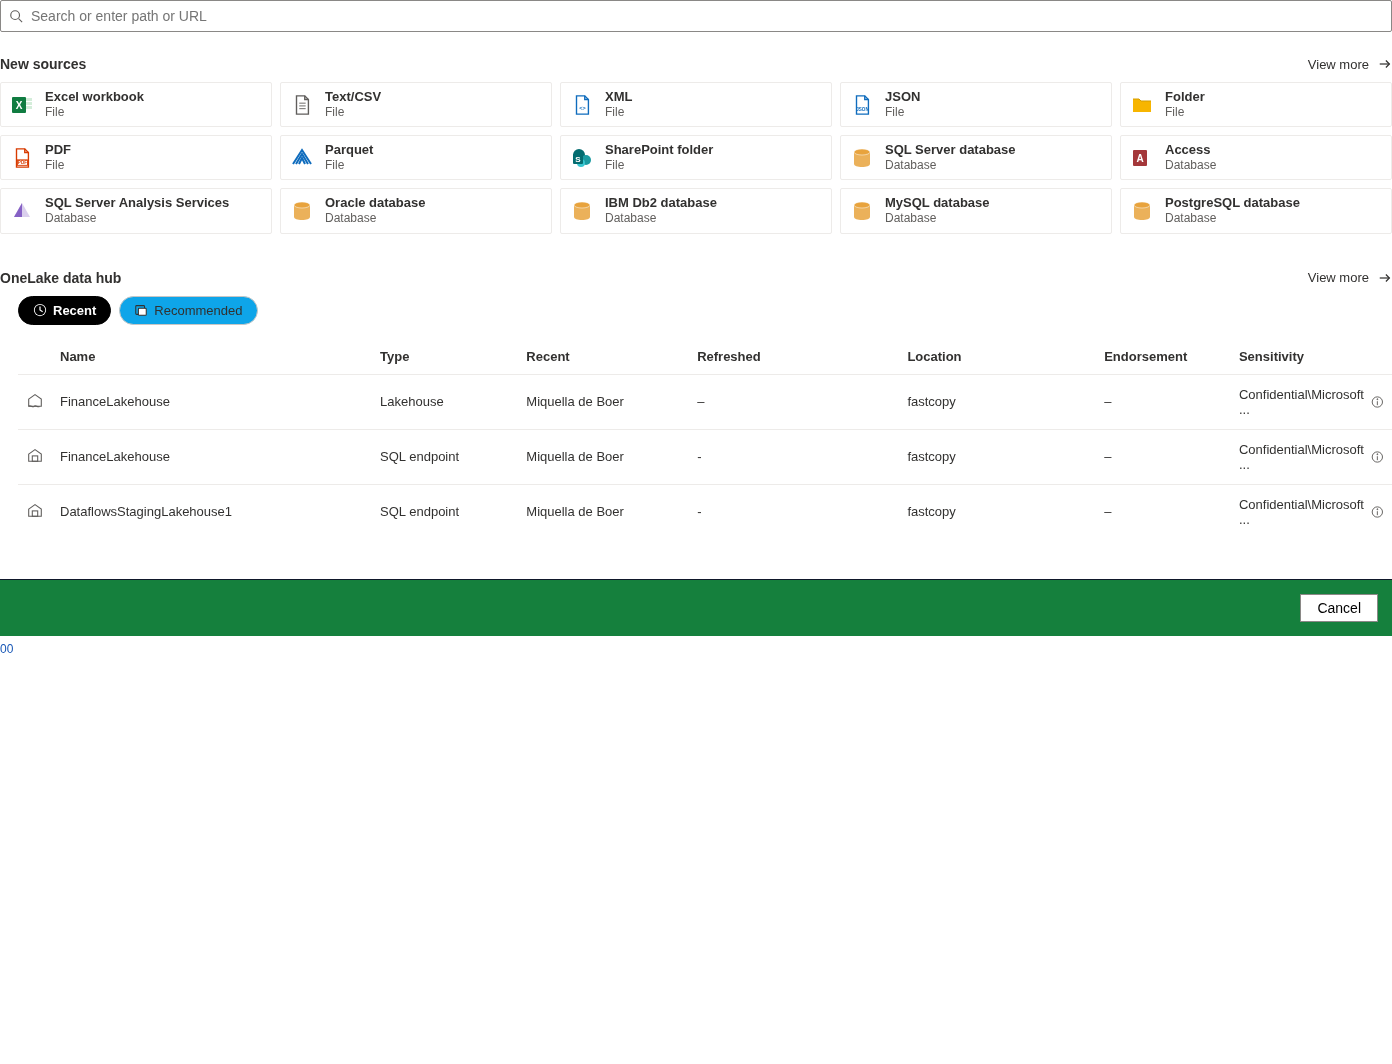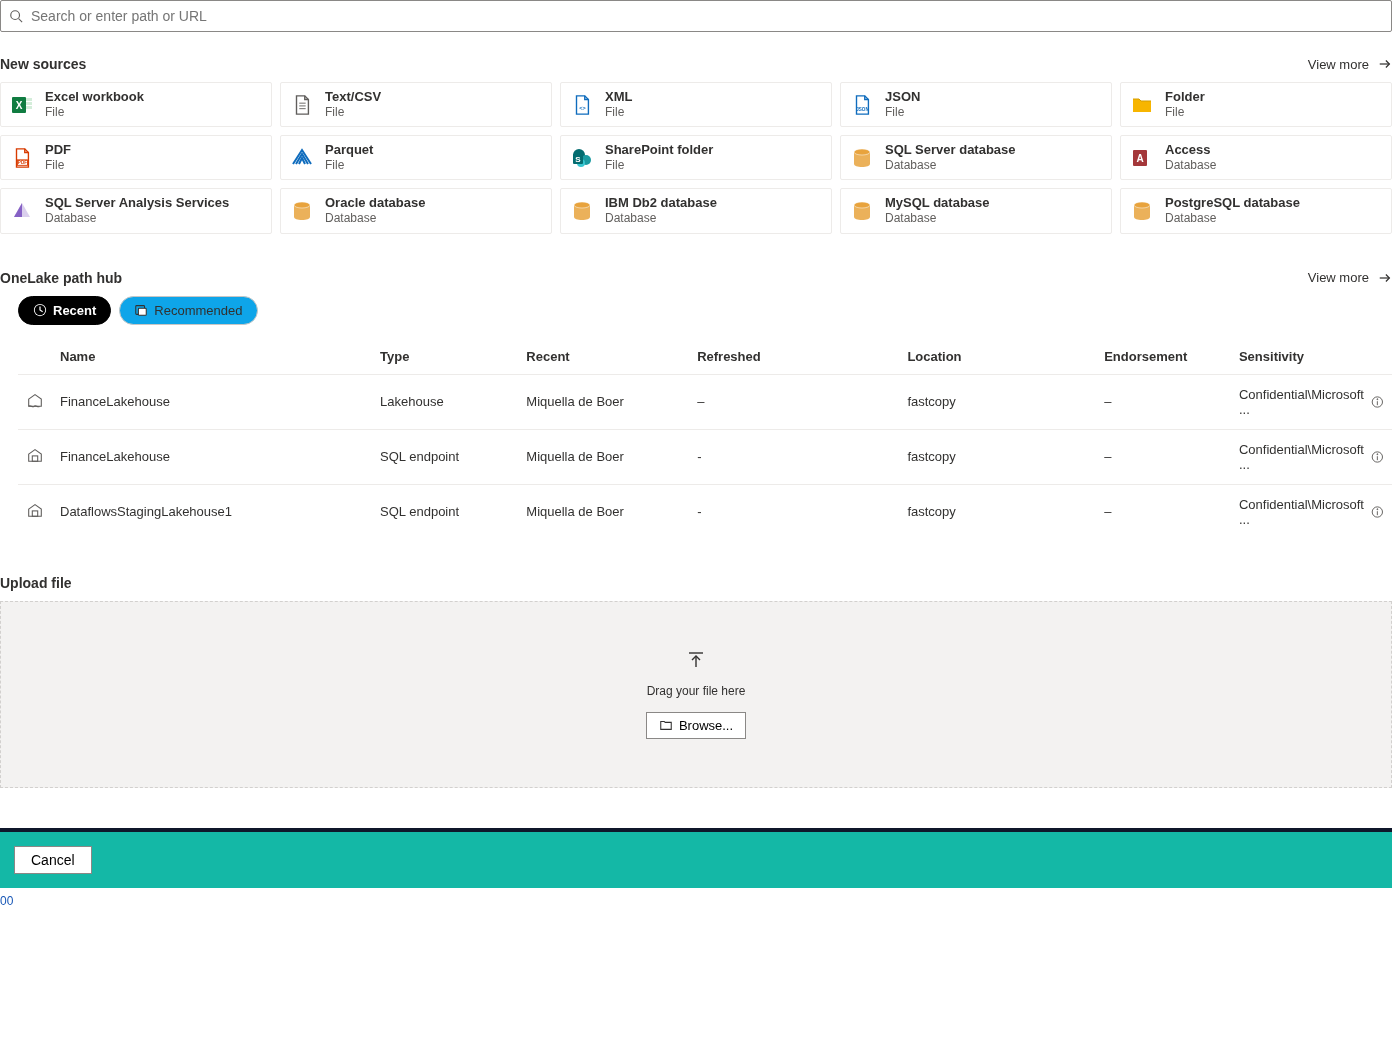--- a/index.html
+++ b/index.html
@@ -97,24 +97,24 @@
     .upload-zone .hint { font-size: 12px; color: #323130; }
     .browse-btn {
       border: 1px solid #8a8886; background: #fff;
       padding: 5px 12px; font-size: 13px; cursor: pointer;
       display: inline-flex; align-items: center; gap: 6px;
     }
     
     
     .footer-spacer { height: 40px; }
     .footer {
-      border-top: 4px solid #0f172a;
-      background: #14b8a6;
+      border-top: 1px solid #0f172a;
+      background: #15803d;
       padding: 14px;
-      display: flex; justify-content: flex-start;
+      display: flex; justify-content: flex-end;
     }
     .cancel-btn {
       border: 1px solid #8a8886; background: #fff;
       padding: 5px 16px; font-size: 14px; cursor: pointer;
     }
     .bottom-num { text-align: left; color: #1857b6; font-size: 12px; padding: 6px 0; }
   </style>
 </head>
 <body>
 
@@ -335,21 +335,21 @@
           </svg>
         </span>
     <div class="source-text">
       <div class="title">PostgreSQL database</div>
       <div class="subtitle">Database</div>
     </div>
       </div>
     </div>
 
   <div class="section-head">
-    <h3>OneLake path hub</h3>
+    <h3>OneLake data hub</h3>
     <div class="viewmore">
       <span>View more</span>
       <svg viewBox="0 0 16 16" fill="none" stroke="#323130" stroke-width="1.4">
           <line x1="2" y1="8" x2="13" y2="8"></line>
           <polyline points="9,4 13,8 9,12"></polyline>
         </svg>
     </div>
   </div>
 
   <div class="hub-tabs">
@@ -443,37 +443,20 @@
             <span class="sens-cell">Confidential\Microsoft ... <svg class="info-icon" viewBox="0 0 16 16" fill="none" stroke="#605e5c" stroke-width="1.2">
                 <circle cx="8" cy="8" r="6.5"></circle>
                 <line x1="8" y1="7" x2="8" y2="12"></line>
                 <circle cx="8" cy="4.5" r="0.6" fill="#605e5c"></circle>
               </svg></span>
           </td>
         </tr>
       </tbody>
   </table>
 
-  <div class="upload-section">
-    <h3 style="font-size:14px;font-weight:600;">Upload file</h3>
-    <div class="upload-zone">
-      <svg width="20" height="20" viewBox="0 0 20 20" fill="none" stroke="#323130" stroke-width="1.4">
-          <line x1="3" y1="3" x2="17" y2="3"></line>
-          <line x1="10" y1="17" x2="10" y2="6"></line>
-          <polyline points="6,10 10,6 14,10"></polyline>
-        </svg>
-      <div class="hint">Drag your file here</div>
-      <button class="browse-btn">
-        <svg width="14" height="14" viewBox="0 0 16 16" fill="none" stroke="#323130" stroke-width="1.2">
-            <path d="M2 4h4l1 1h7v8H2z"></path>
-          </svg>
-        <span>Browse...</span>
-      </button>
-    </div>
-  </div>
 
   <div class="footer-spacer"></div>
 </div>
 
 <div class="footer">
   <button class="cancel-btn">Cancel</button>
 </div>
 
 <div class="bottom-num">00</div>
 

